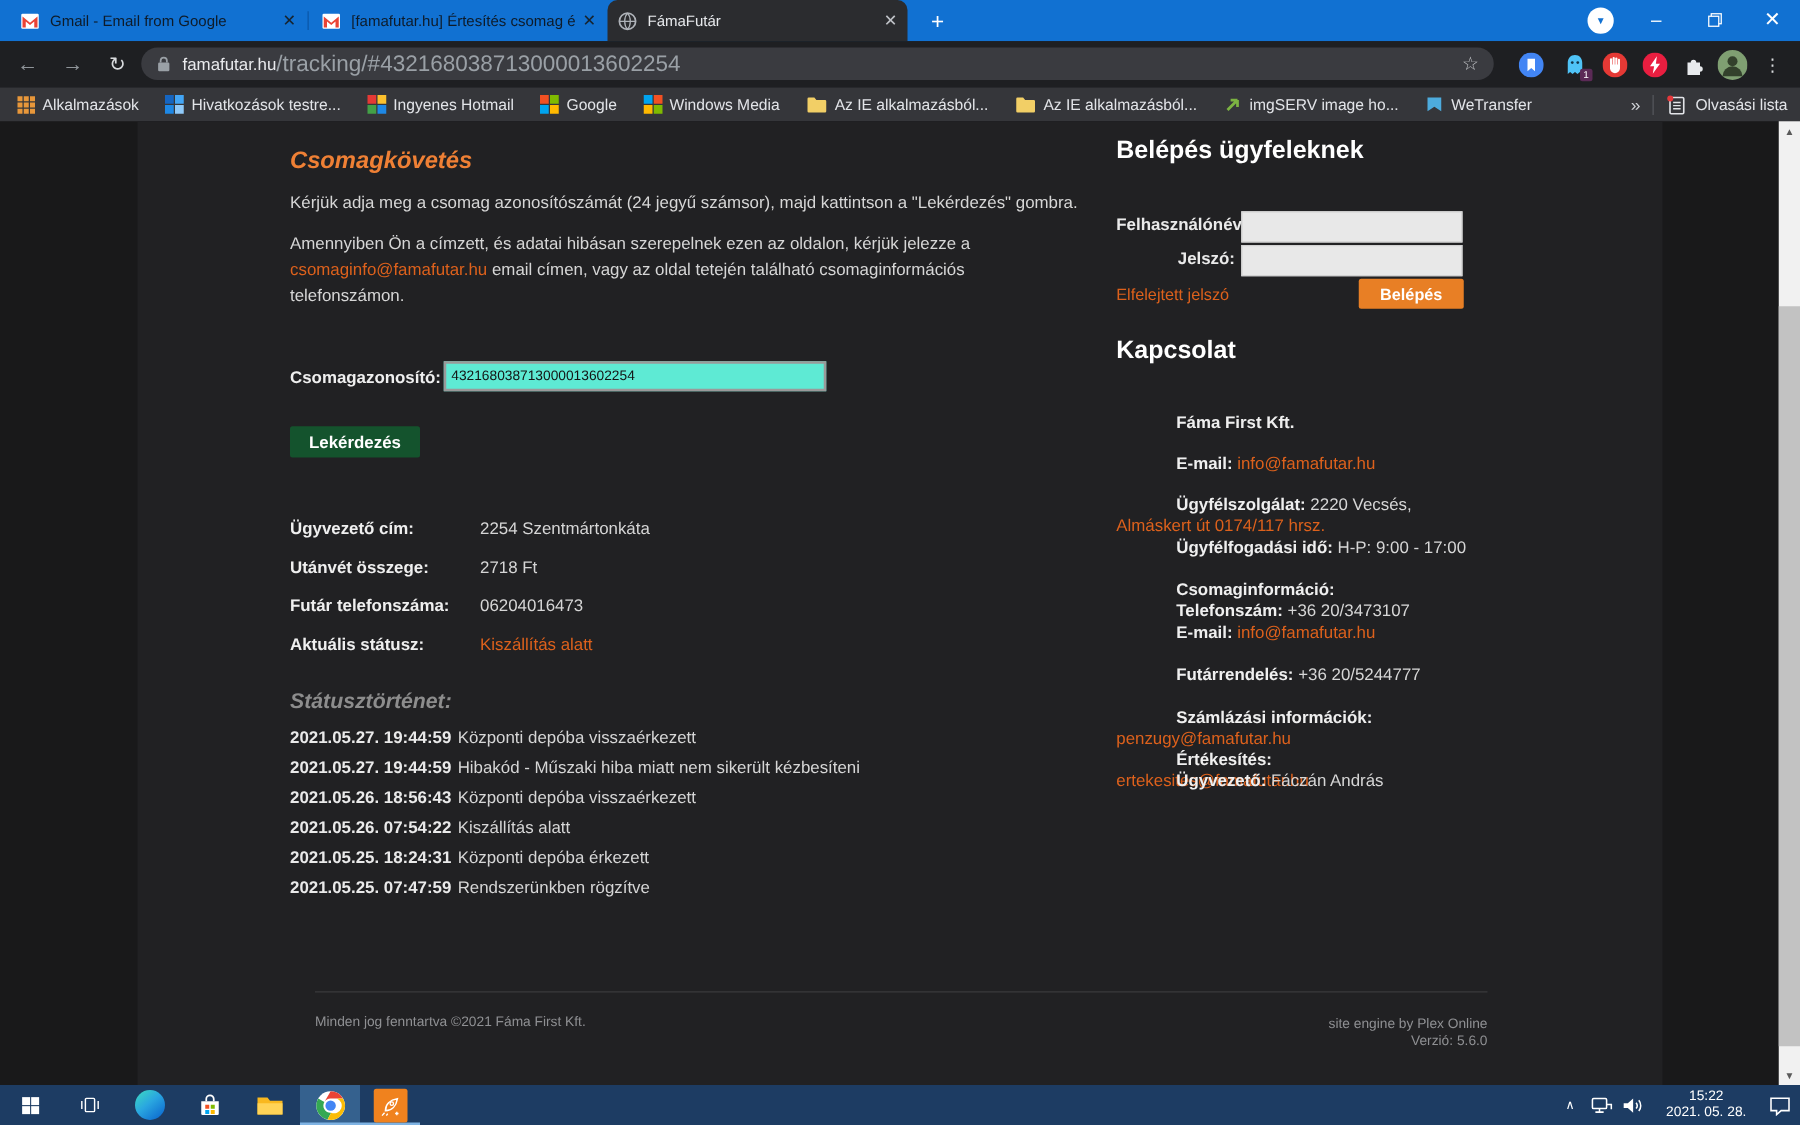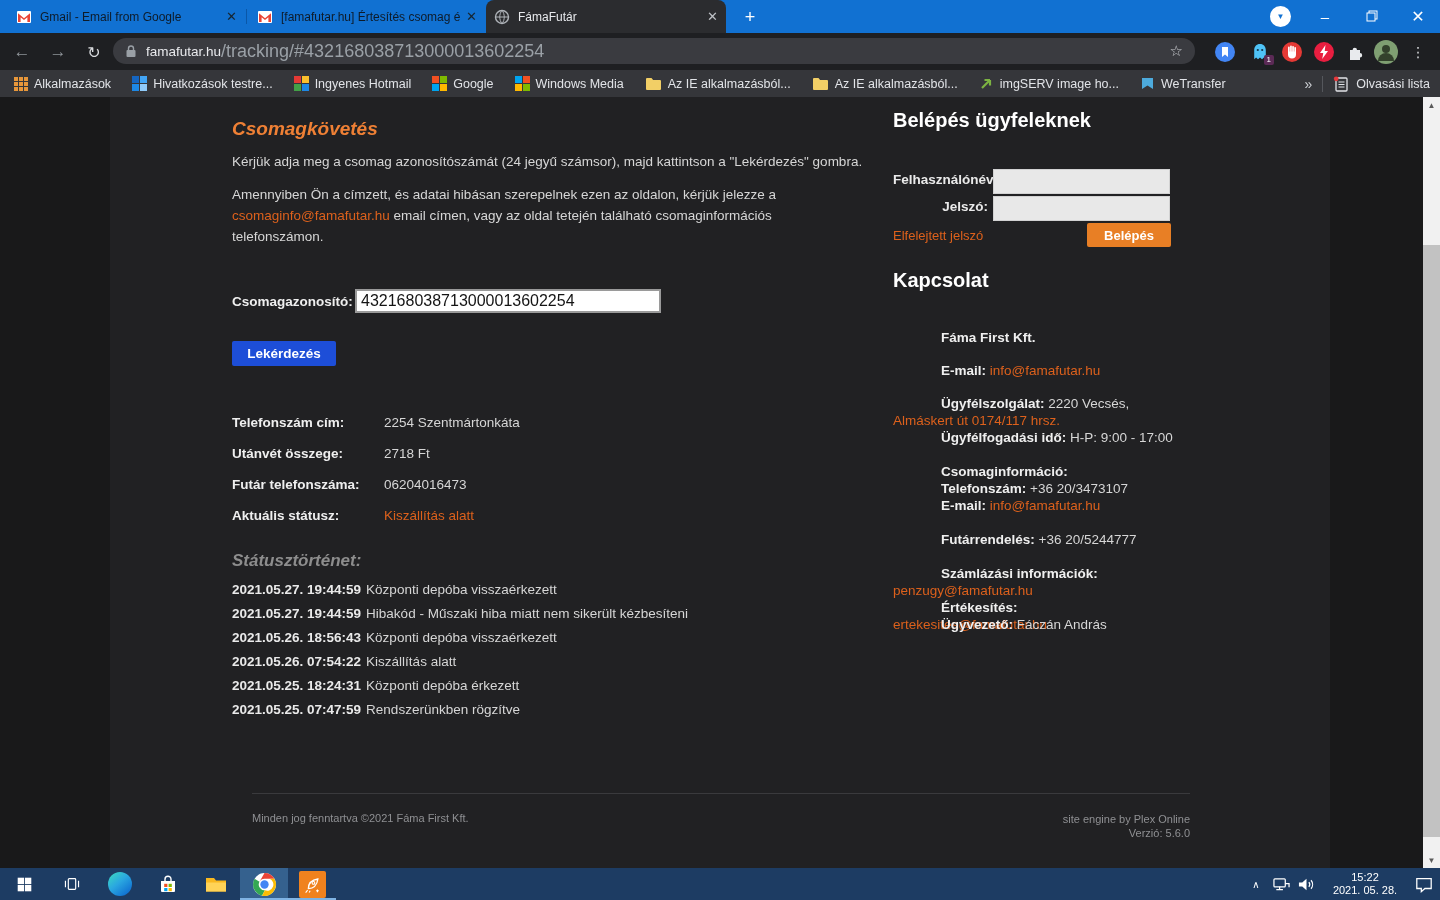--- a/index.html
+++ b/index.html
@@ -64,22 +64,22 @@
 
   
   .container{position:absolute;left:110px;top:97px;width:1220px;height:771px;background:#212123;}
   .orange{color:#dd611c;}
   .mainL{position:absolute;left:232px;top:110px;width:680px;height:771px;font-size:13.5px;color:#d6d6d6;}
   .h1{position:absolute;left:0;top:8px;font-size:19px;font-weight:bold;font-style:italic;color:#ef8035;}
   .p1{position:absolute;left:0;top:42px;width:680px;line-height:20px;}
   .p2{position:absolute;left:0;top:74px;width:585px;line-height:21px;}
   .idlabel{position:absolute;left:0;top:184px;font-weight:bold;color:#efefef;}
   .idinput{position:absolute;left:123px;top:179px;width:294px;height:18px;border:2px solid #9a9a9a;
-    background:#ffffff;color:#141414;font-size:16px;font-family:"Liberation Sans",sans-serif;padding:1px 4px;}
-  .querybtn{position:absolute;left:0;top:231px;width:104px;height:25px;background:#1d4ed8;color:#fff;
+    background:#5eead4;color:#141414;font-size:11px;font-family:"Liberation Sans",sans-serif;padding:1px 4px;}
+  .querybtn{position:absolute;left:0;top:231px;width:104px;height:25px;background:#14532d;color:#fff;
     border:none;border-radius:2px;font-weight:bold;font-size:13.5px;font-family:"Liberation Sans",sans-serif;}
   .drow{position:absolute;left:0;width:500px;height:20px;}
   .drow b{color:#efefef;}
   .drow .dval{position:absolute;left:152px;top:0;}
   .histtitle{position:absolute;left:0;top:441px;font-size:17px;font-weight:bold;font-style:italic;color:#8d8d8d;}
   .hist{position:absolute;left:0;top:468px;line-height:24px;}
   .hist .hts{font-weight:bold;color:#eaeaea;margin-right:5px;}
 
   .mainR{position:absolute;left:893px;top:97px;width:280px;height:620px;font-size:13.5px;color:#d6d6d6;}
   .h2{font-size:20px;font-weight:bold;color:#fff;position:absolute;left:0;}
@@ -314,21 +314,21 @@
 
   <div class="mainL">
     <div class="h1">Csomagkövetés</div>
     <div class="p1">Kérjük adja meg a csomag azonosítószámát (24 jegyű számsor), majd kattintson a "Lekérdezés" gombra.</div>
     <div class="p2"><span>Amennyiben Ön a címzett, és adatai hibásan szerepelnek ezen az oldalon, kérjük jelezze a </span><a class="orange">csomaginfo@famafutar.hu</a><span> email címen, vagy az oldal tetején található csomaginformációs telefonszámon.</span></div>
 
     <div class="idlabel">Csomagazonosító:</div>
     <input class="idinput" value="432168038713000013602254" style="">
     <button class="querybtn">Lekérdezés</button>
 
-    <div class="drow" style="top:305px"><b>Telefonszám cím:</b><span class="dval">2254 Szentmártonkáta</span></div>
+    <div class="drow" style="top:305px"><b>Ügyvezető cím:</b><span class="dval">2254 Szentmártonkáta</span></div>
     <div class="drow" style="top:336px"><b>Utánvét összege:</b><span class="dval">2718 Ft</span></div>
     <div class="drow" style="top:367px"><b>Futár telefonszáma:</b><span class="dval">06204016473</span></div>
     <div class="drow" style="top:398px"><b>Aktuális státusz:</b><span class="dval orange">Kiszállítás alatt</span></div>
 
     <div class="histtitle">Státusztörténet:</div>
     <div class="hist">
       <div><span class="hts">2021.05.27. 19:44:59</span><span>Központi depóba visszaérkezett</span></div>
       <div><span class="hts">2021.05.27. 19:44:59</span><span>Hibakód - Műszaki hiba miatt nem sikerült kézbesíteni</span></div>
       <div><span class="hts">2021.05.26. 18:56:43</span><span>Központi depóba visszaérkezett</span></div>
       <div><span class="hts">2021.05.26. 07:54:22</span><span>Kiszállítás alatt</span></div>

